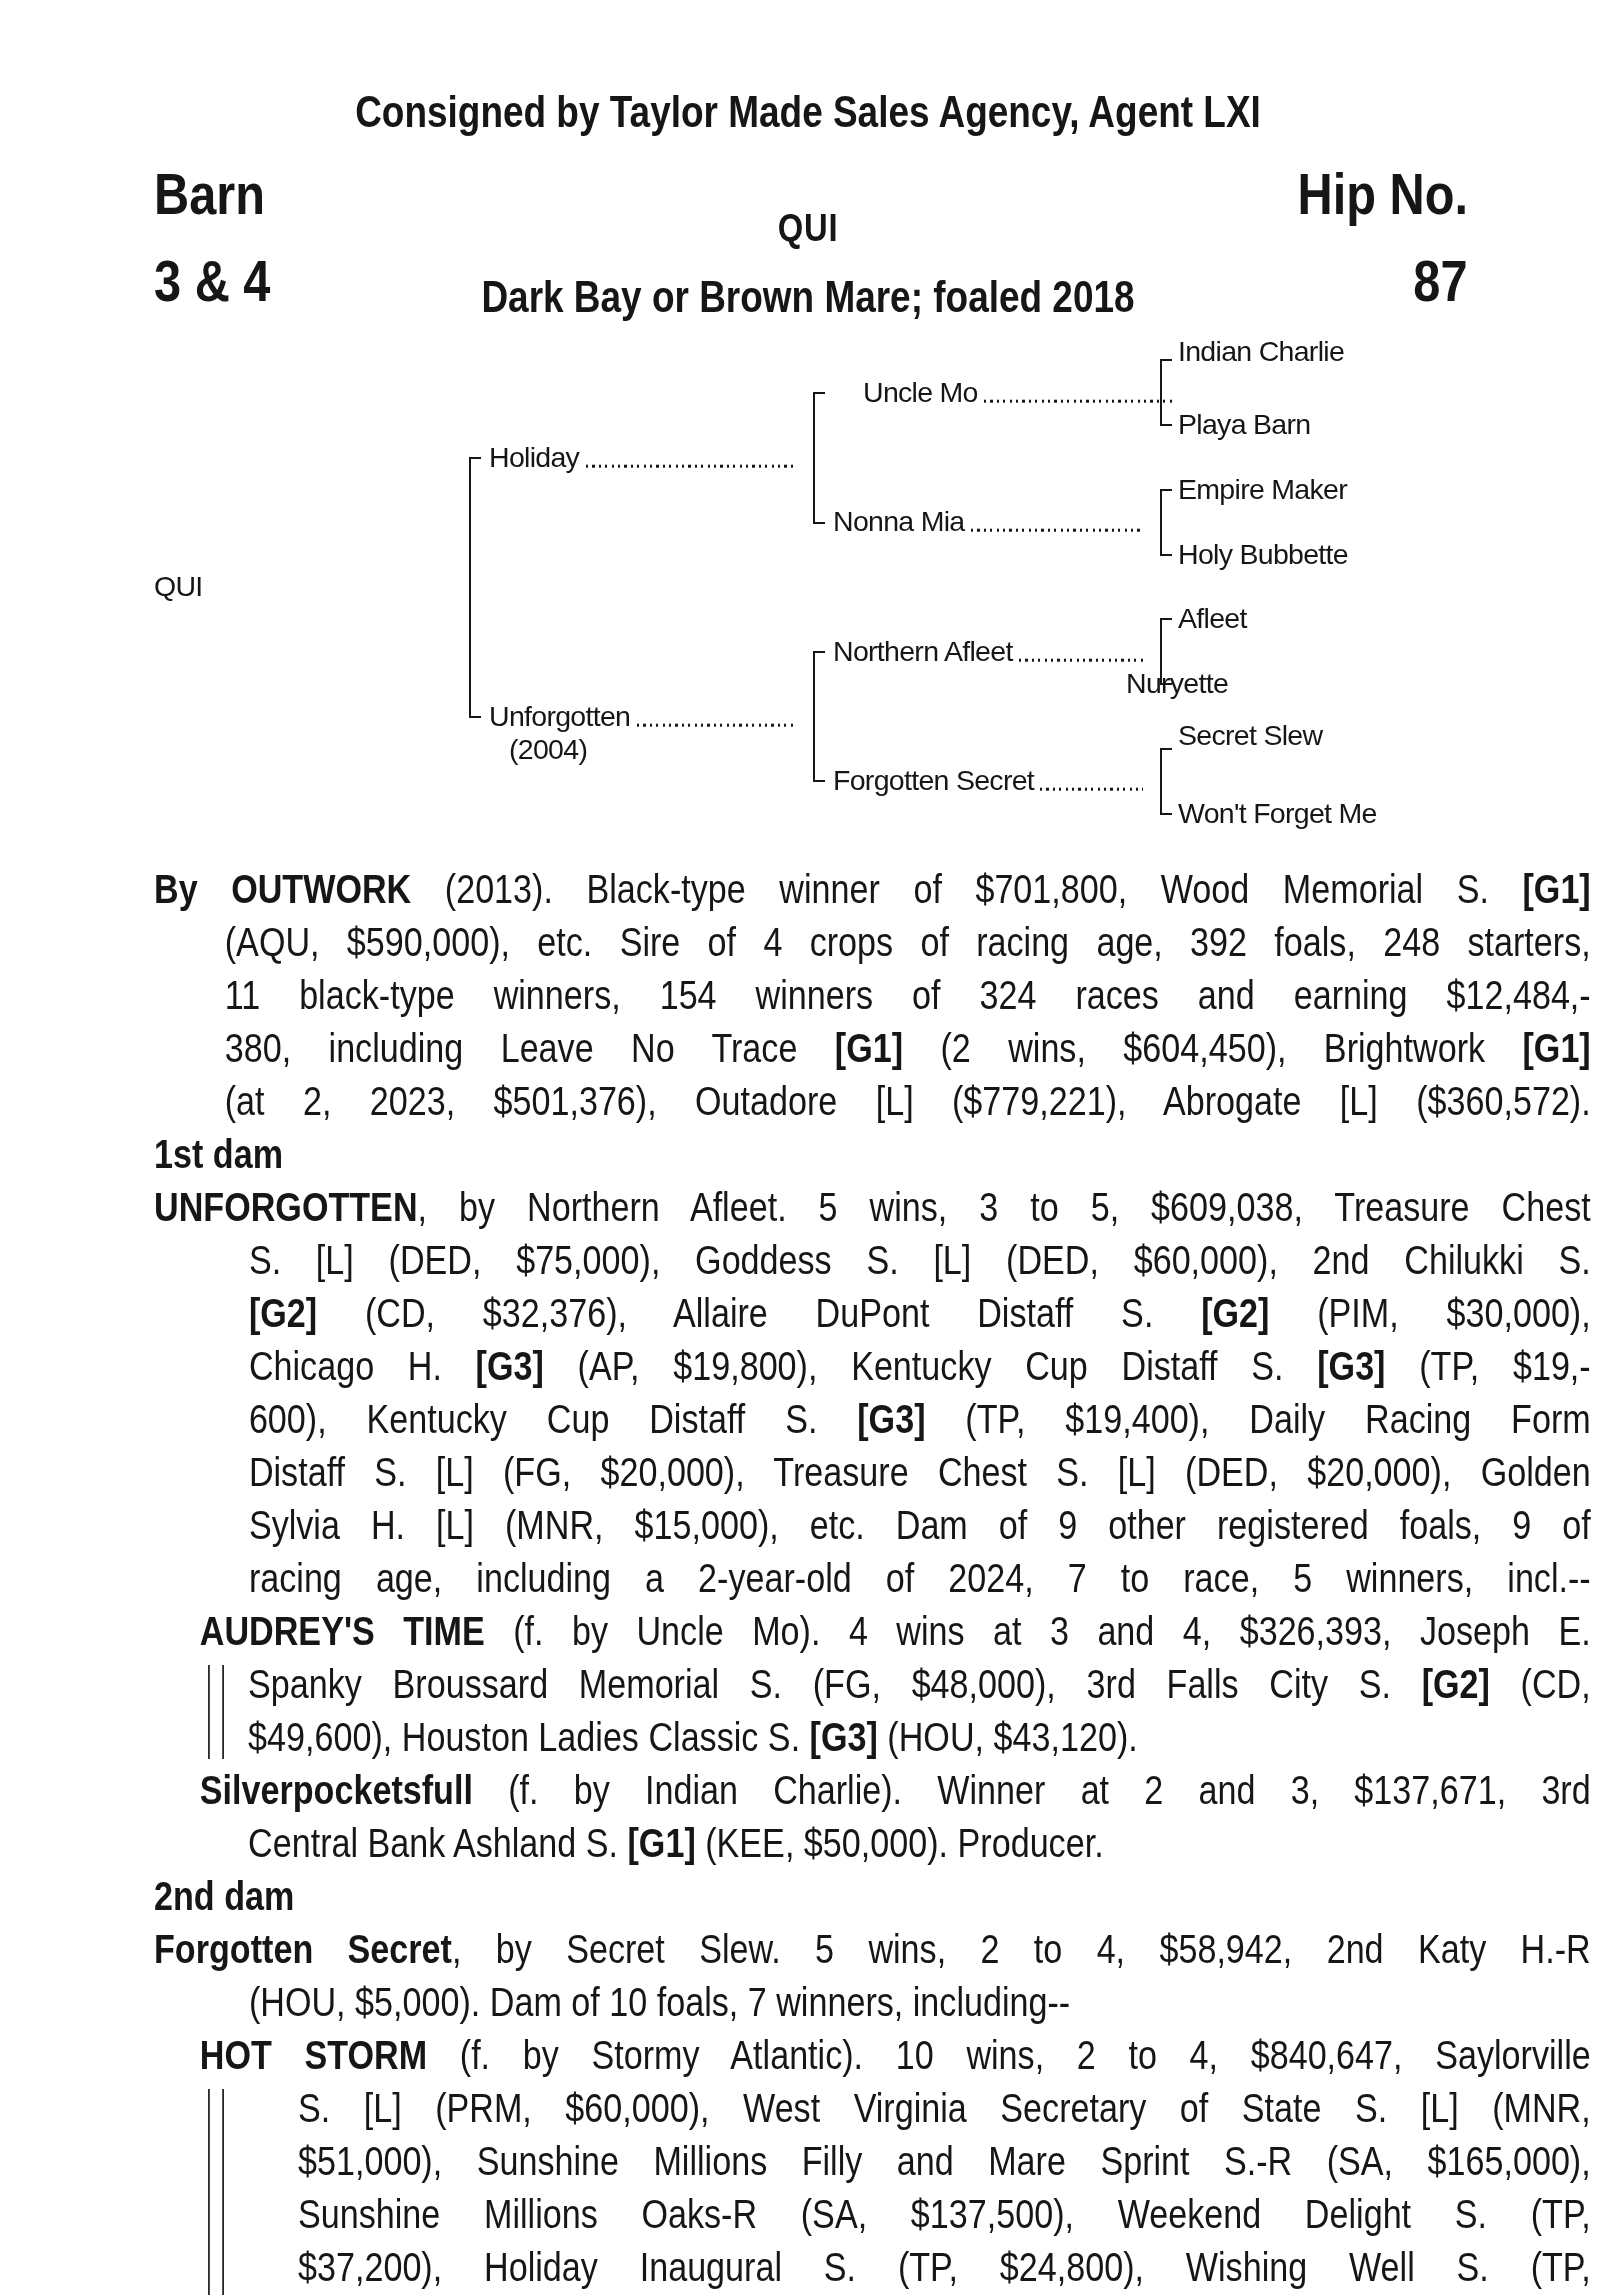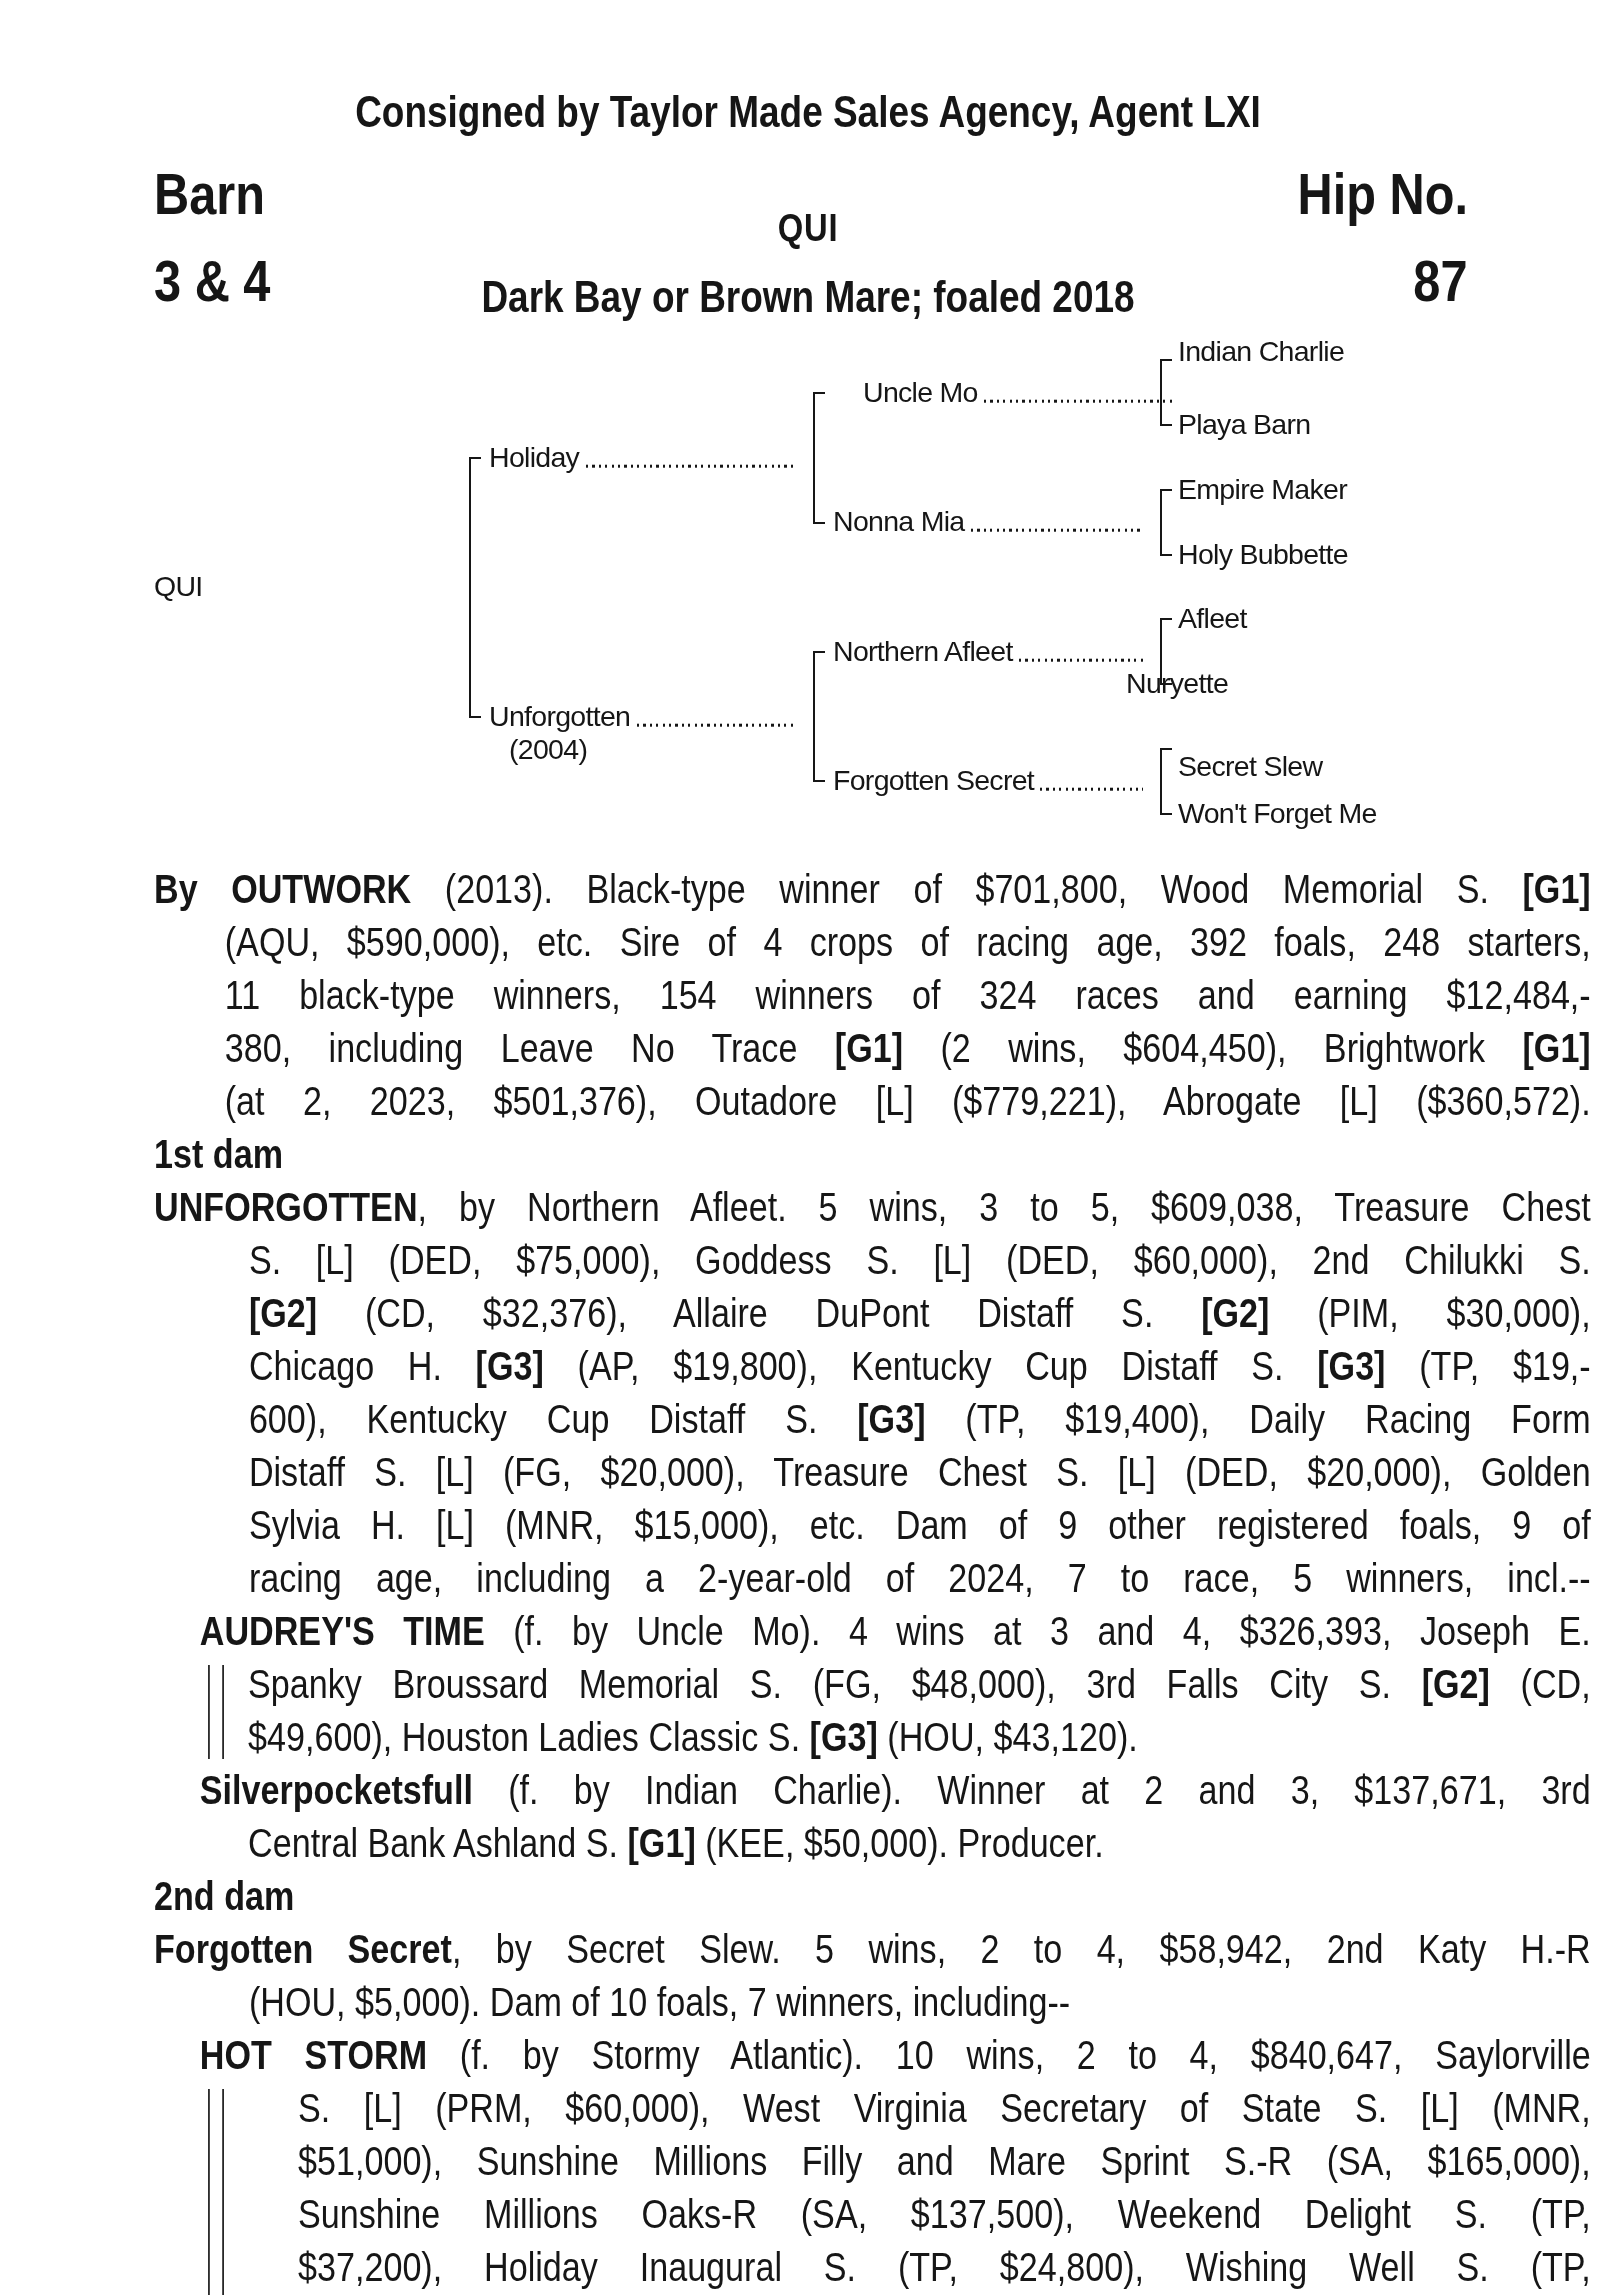--- a/index.html
+++ b/index.html
@@ -112,21 +112,21 @@
       </div>
       <div class="pedrow" style="left: 1178px; top: 555px;">
         <span>Holy Bubbette</span>
       </div>
       <div class="pedrow" style="left: 1178px; top: 619px;">
         <span>Afleet</span>
       </div>
       <div class="pedrow" style="left: 1126px; top: 684px;">
         <span>Nuryette</span>
       </div>
-      <div class="pedrow" style="left: 1178px; top: 767px;">
+      <div class="pedrow" style="left: 1178px; top: 736px;">
         <span>Secret Slew</span>
       </div>
       <div class="pedrow" style="left: 1178px; top: 814px;">
         <span>Won't Forget Me</span>
       </div>
       <div class="yearnote" style="left: 509px; top: 750px;">(2004)</div>
       <div class="vline" style="left: 469px; top: 457px; height: 261px;"></div>
       <div class="tick" style="left: 469px; top: 457px;"></div>
       <div class="tick" style="left: 469px; top: 716px;"></div>
       <div class="vline" style="left: 813px; top: 392px; height: 131px;"></div>

